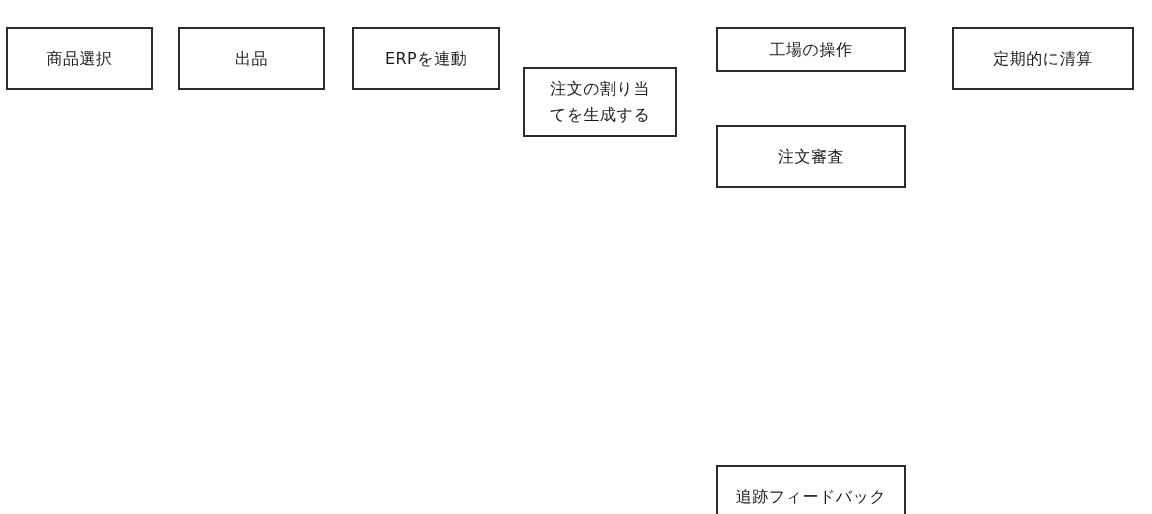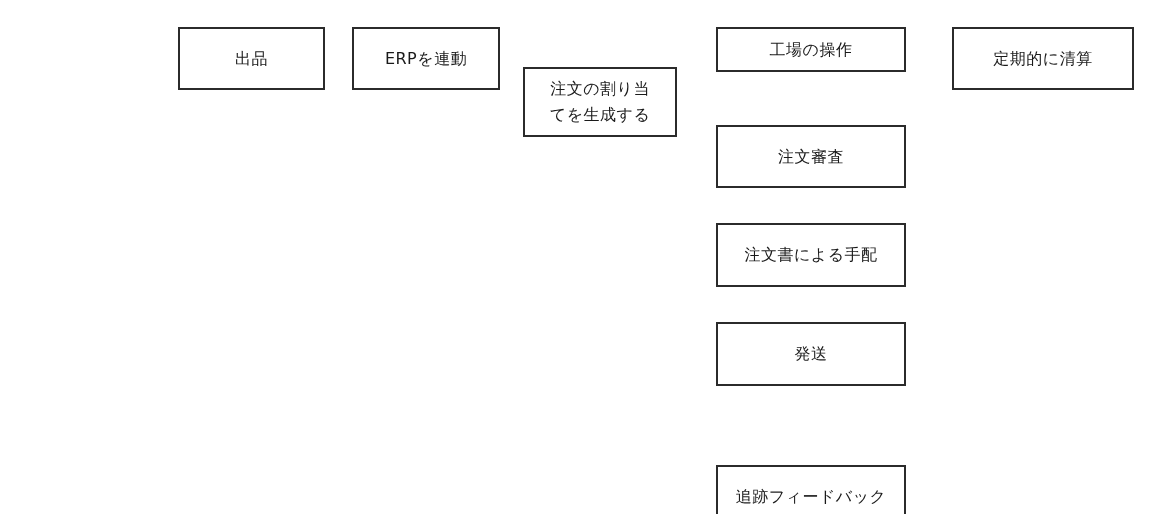--- a/index.html
+++ b/index.html
@@ -40,20 +40,23 @@
   .pos-7  { left: 716px; top: 125px; width: 190px; height: 63px; }
   .pos-8  { left: 716px; top: 223px; width: 190px; height: 64px; }
   .pos-9  { left: 716px; top: 322px; width: 190px; height: 64px; }
   .pos-10 { left: 716px; top: 420px; width: 190px; height: 64px; margin-top: 45px; }
 </style>
 </head>
 <body>
 
 <div class="canvas">
 
+  <div class="flow-box pos-1">
+    <span>商品選択</span>
+  </div>
 
   <div class="flow-box pos-3">
     <span>ERPを連動</span>
   </div>
 
   <div class="flow-box pos-2">
     <span>出品</span>
   </div>
 
   <div class="flow-box pos-4">
@@ -66,25 +69,19 @@
   </div>
 
   <div class="flow-box pos-7">
     <span>注文審査</span>
   </div>
 
   <div class="flow-box pos-6">
     <span>定期的に清算</span>
   </div>
 
-  <div class="flow-box pos-8">
-    <span>注文書による手配</span>
-  </div>
 
-  <div class="flow-box pos-9">
-    <span>発送</span>
-  </div>
 
   <div class="flow-box pos-10">
     <span>追跡フィードバック</span>
   </div>
 
 </div>
 
 </body></html>

